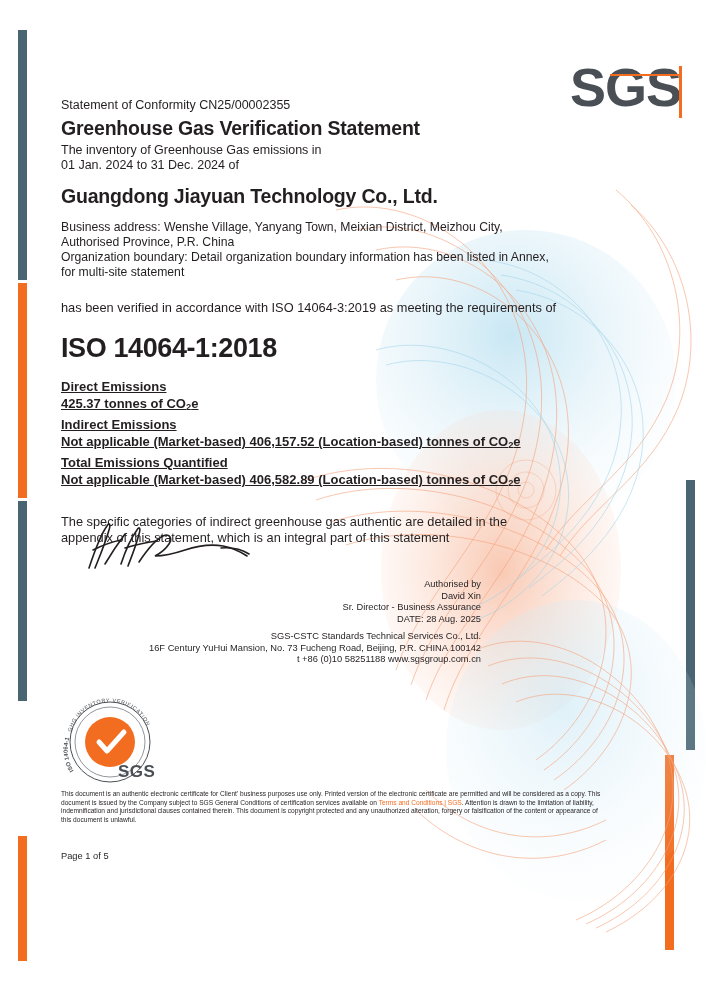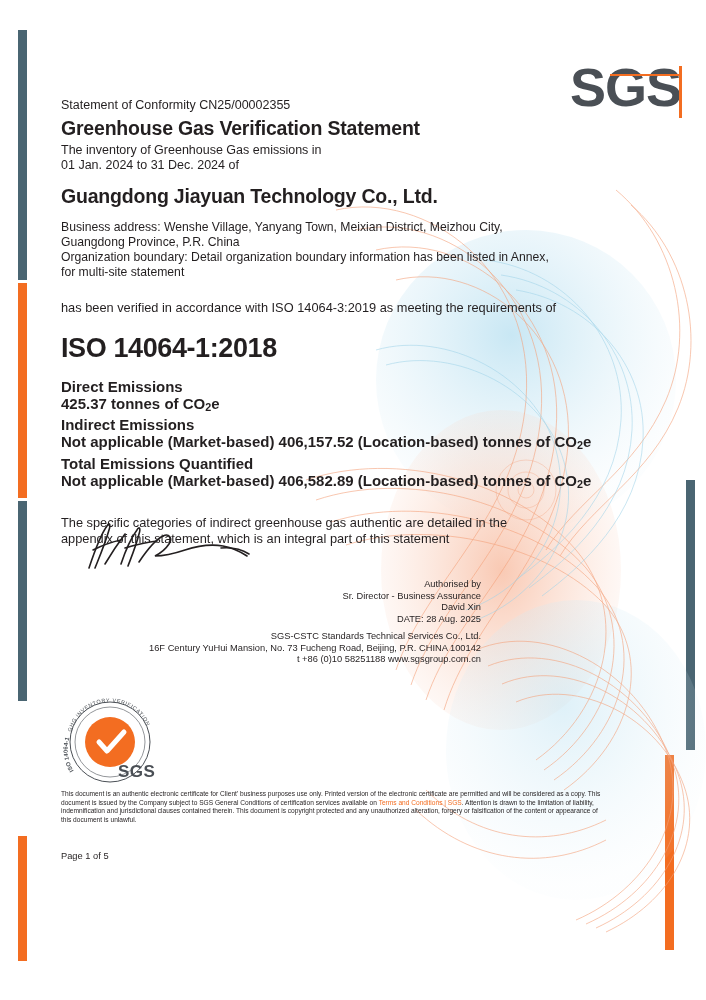--- a/index.html
+++ b/index.html
@@ -145,23 +145,24 @@
     margin-top: 20px;
   }
   .standard {
     font-size: 27px;
     font-weight: bold;
     margin-top: 18px;
     margin-bottom: 14px;
     letter-spacing: -0.4px;
   }
   .emissions div {
-    font-size: 15px;
+    font-size: 13px;
     font-weight: bold;
     line-height: 17px;
+    text-decoration: underline;
   }
   .note {
     font-size: 12.8px;
     line-height: 16px;
     margin-top: 22px;
     font-weight: normal;
   }
 
   
   .signature-area {
@@ -296,21 +297,21 @@
     <div class="sgs-logo-rule2"></div>
   </div>
 
   <div class="content">
     <div class="statement-no">Statement of Conformity CN25/00002355</div>
     <div class="title-main">Greenhouse Gas Verification Statement</div>
     <div class="inventory">The inventory of Greenhouse Gas emissions in</div>
     <div class="inventory">01 Jan. 2024 to 31 Dec. 2024 of</div>
     <div class="company">Guangdong Jiayuan Technology Co., Ltd.</div>
     <div class="addr">Business address: Wenshe Village, Yanyang Town, Meixian District, Meizhou City,</div>
-    <div class="addr">Guangdong Province, P.R. China</div>
+    <div class="addr">Authorised Province, P.R. China</div>
     <div class="addr">Organization boundary: Detail organization boundary information has been listed in Annex,</div>
     <div class="addr">for multi-site statement</div>
     <div class="verified">has been verified in accordance with ISO 14064-3:2019 as meeting the requirements of</div>
     <div class="standard">ISO 14064-1:2018</div>
 
     <div class="emissions">
       <div>Direct Emissions</div>
       <div><span>425.37 tonnes of CO</span><sub>2</sub><span>e</span></div>
       <div>Indirect Emissions</div>
       <div><span>Not applicable (Market-based) 406,157.52 (Location-based) tonnes of CO</span><sub>2</sub><span>e</span></div>
@@ -329,22 +330,22 @@
         <path d="M12 30 C20 26 30 22 40 20"></path>
         <path d="M24 44 C30 34 38 22 44 14"></path>
         <path d="M40 44 C44 32 50 18 56 10 C58 6 60 8 58 14 C55 26 50 38 47 46"></path>
         <path d="M44 28 C54 25 66 22 76 21"></path>
         <path d="M58 42 C66 30 74 20 82 16 C88 13 92 18 88 24 C84 30 78 34 74 36 C80 36 92 34 104 30 C116 26 130 24 142 26 C152 28 160 32 166 36"></path>
         <path d="M140 28 C150 27 160 29 168 34"></path>
       </g>
     </svg>
     <div class="sig-lines">
       <div>Authorised by</div>
+      <div>David Xin</div>
       <div>Sr. Director - Business Assurance</div>
-      <div>David Xin</div>
       <div>DATE: 28 Aug. 2025</div>
       <div class="sig-gap"></div>
       <div>SGS-CSTC Standards Technical Services Co., Ltd.</div>
       <div>16F Century YuHui Mansion, No. 73 Fucheng Road, Beijing, P.R. CHINA  100142</div>
       <div>t +86 (0)10 58251188 www.sgsgroup.com.cn</div>
     </div>
   </div>
 
   <svg class="seal" viewBox="0 0 115 100" xmlns="http://www.w3.org/2000/svg">
     <defs>

